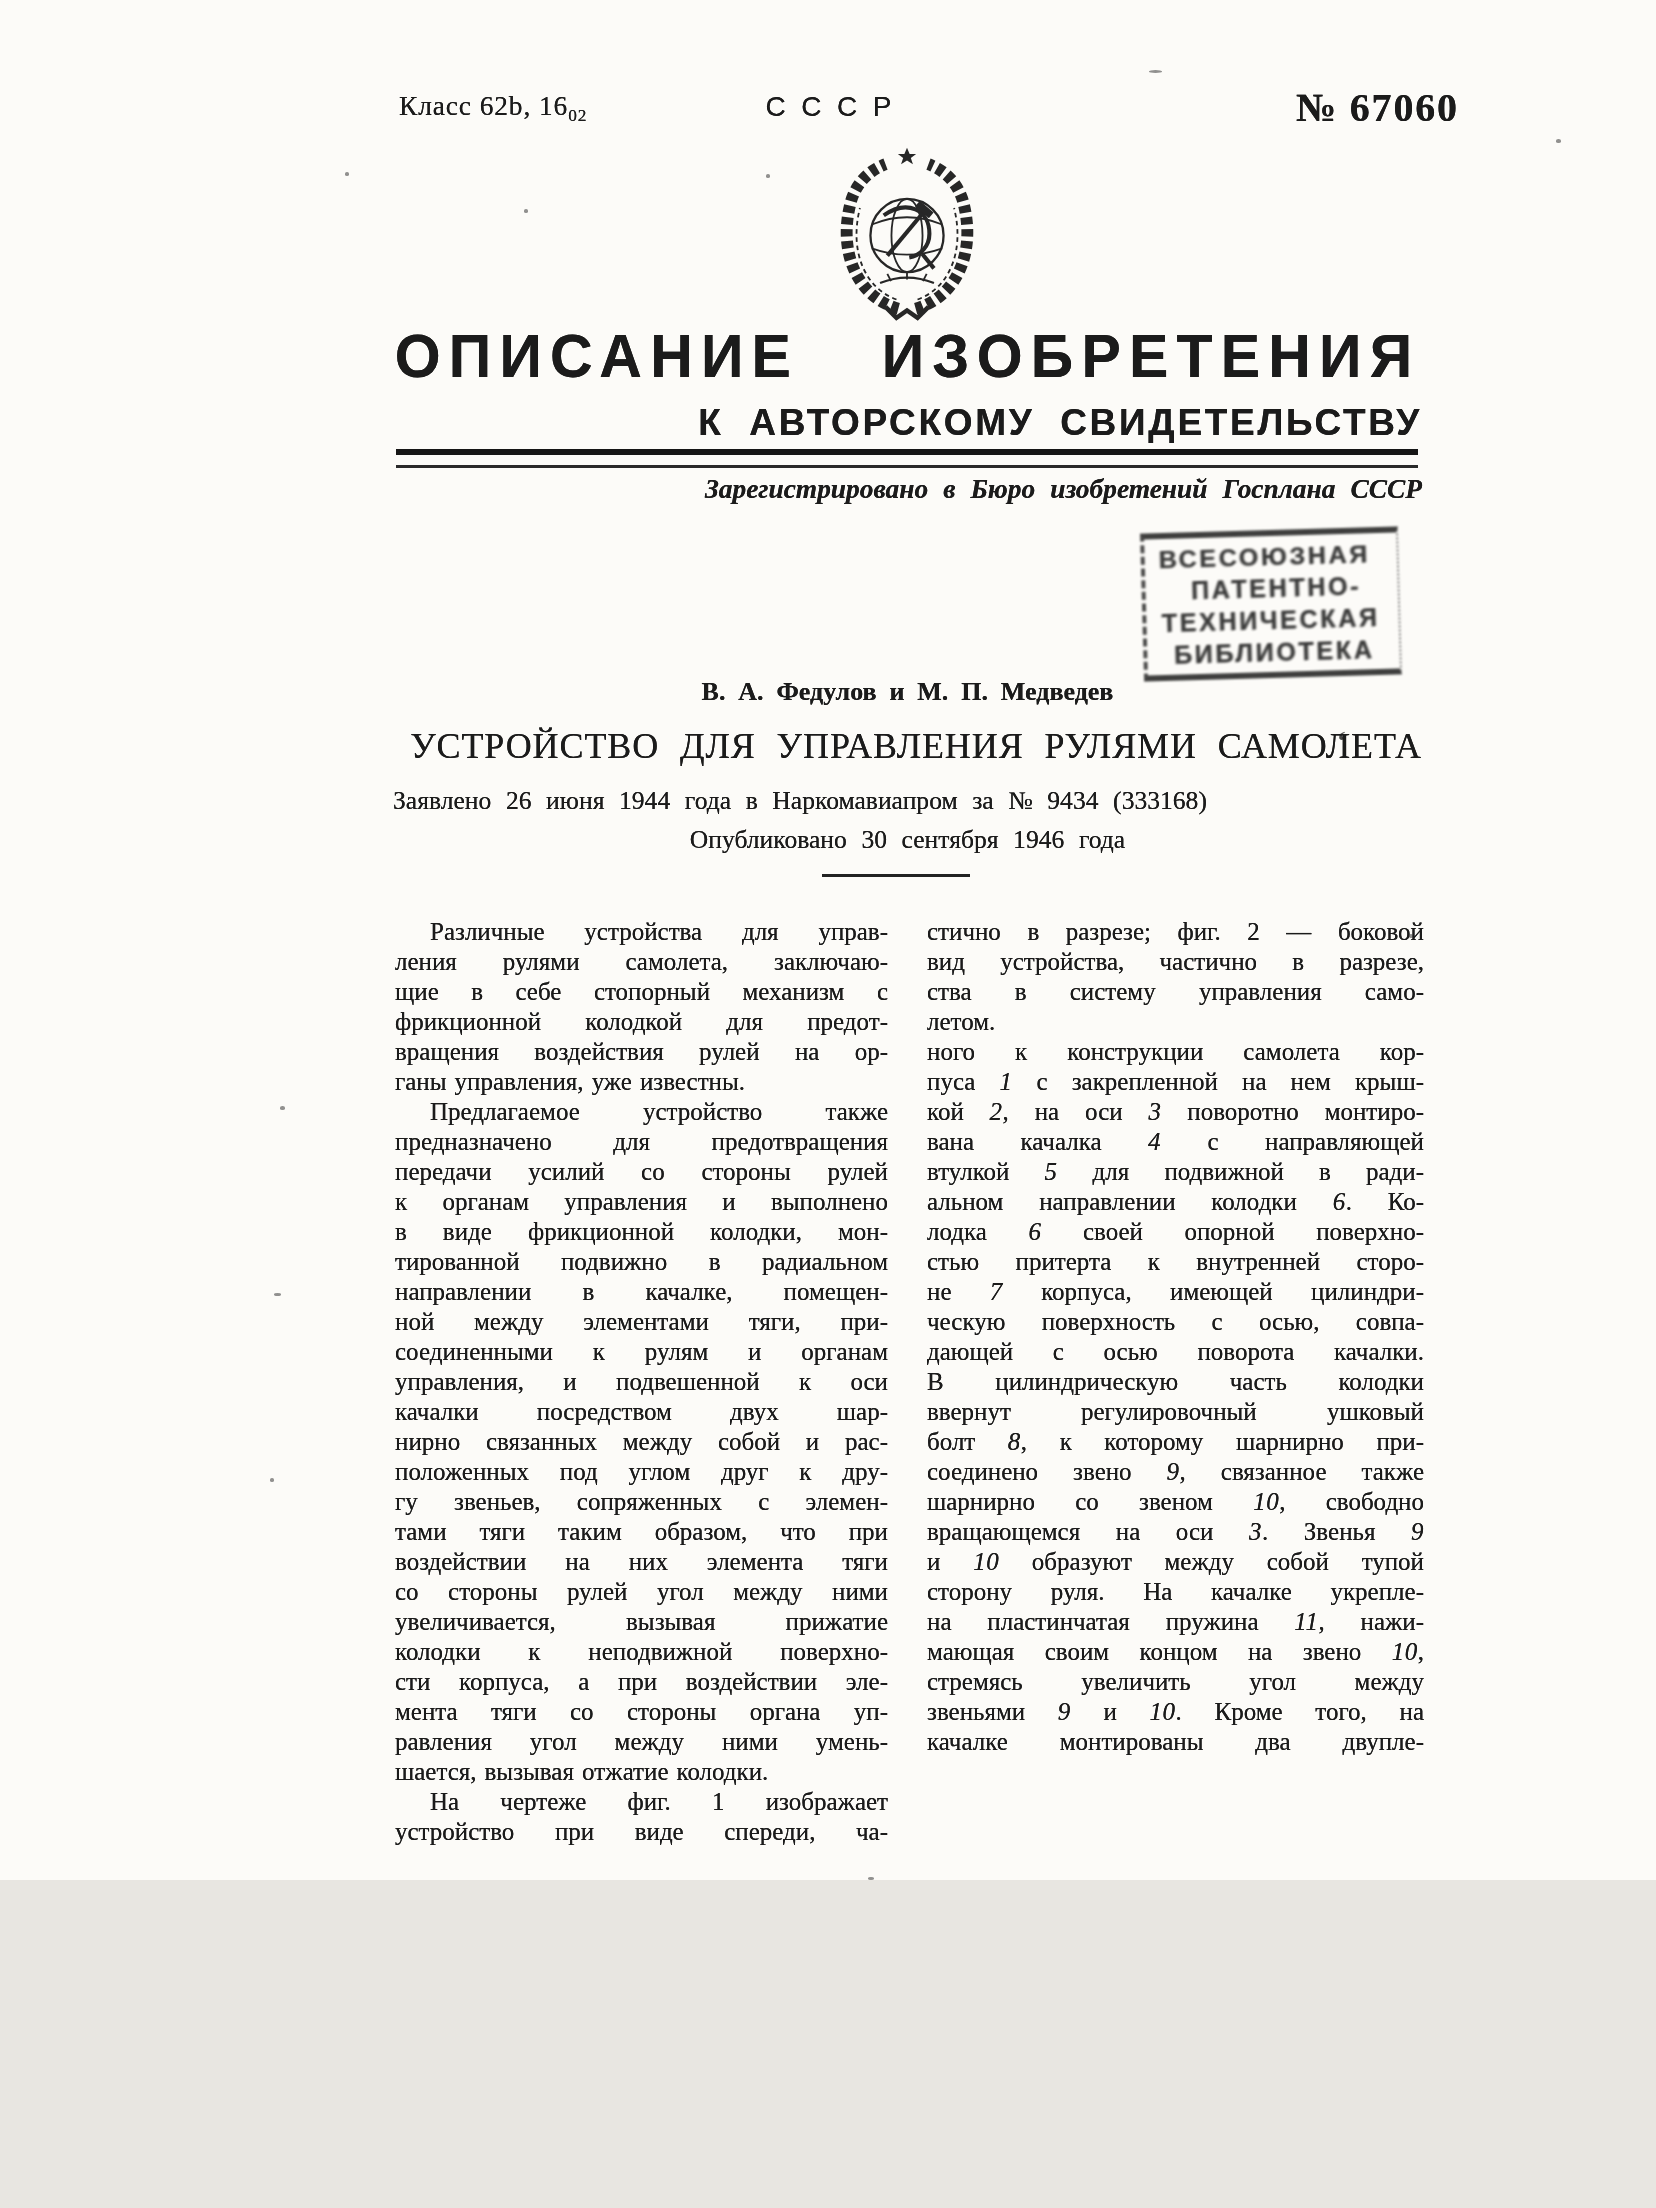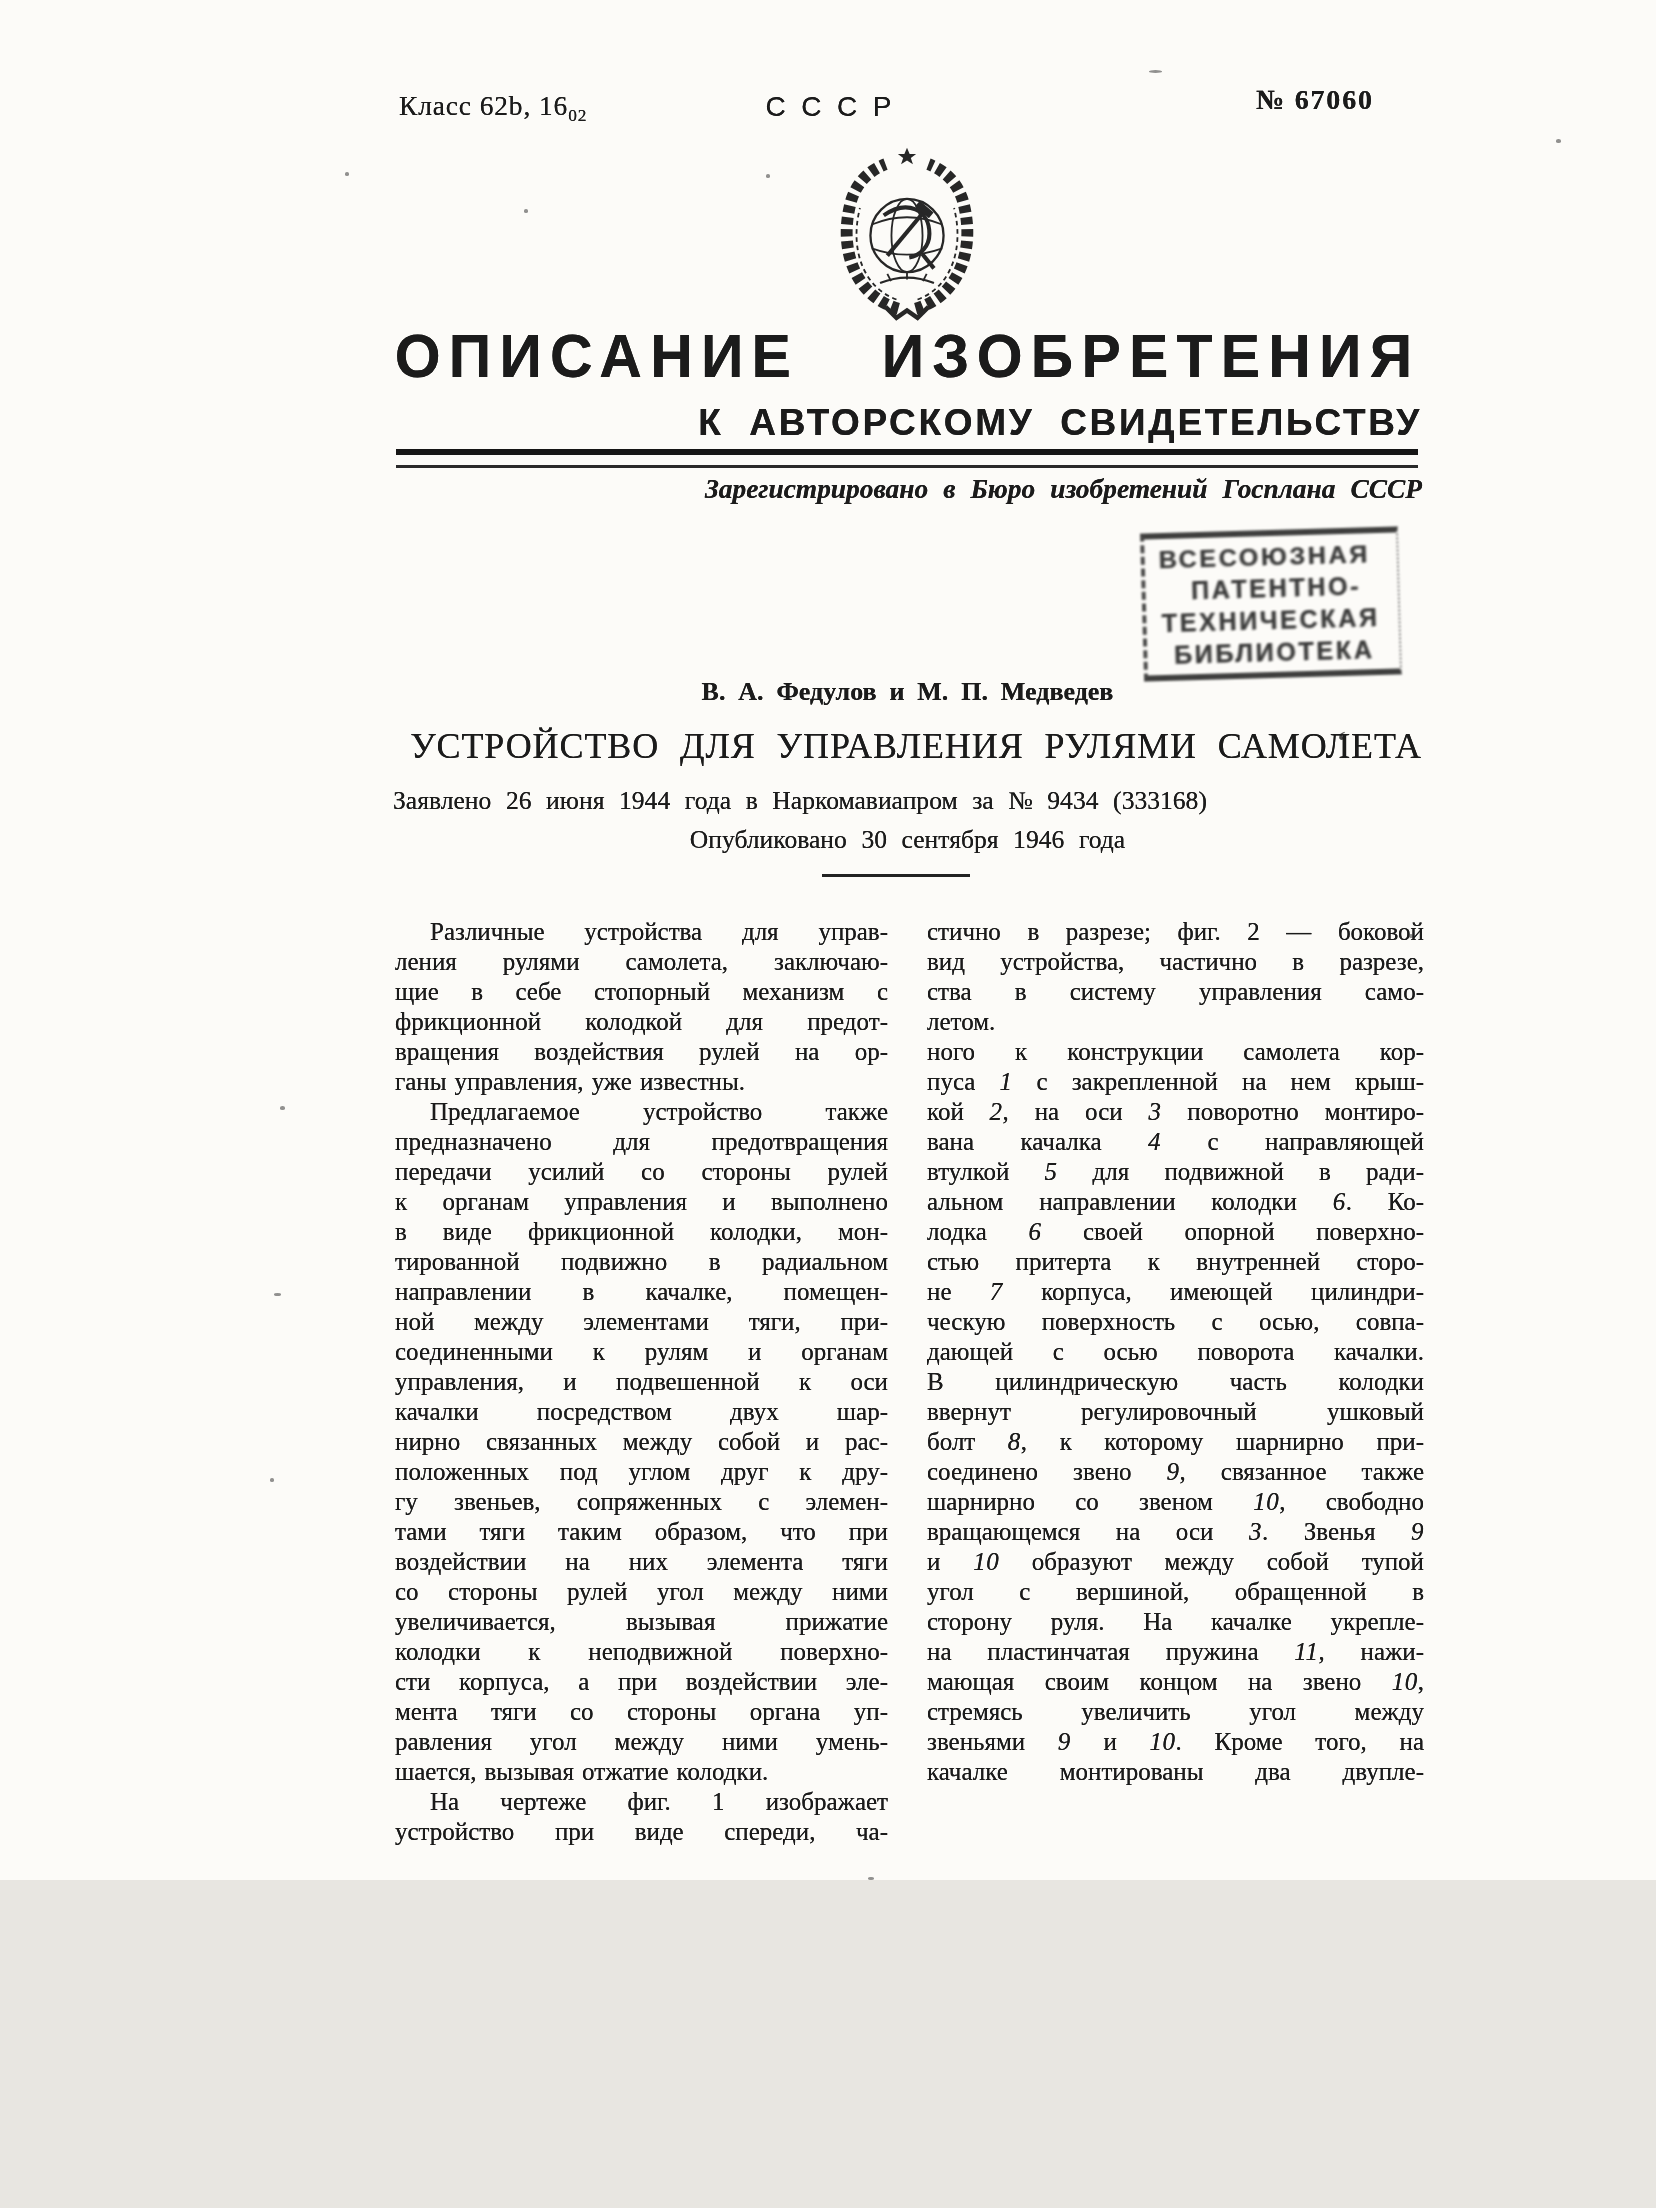--- a/index.html
+++ b/index.html
@@ -20,22 +20,22 @@
   }
   .class-line sub{font-size:17.4px;}
   .country{
     position:absolute;left:0;top:91px;width:100%;
     text-align:center;
     font-family:"Liberation Sans","DejaVu Sans",sans-serif;
     font-size:28px;letter-spacing:15.5px;text-indent:15.5px;
     text-shadow:0 0 0.5px currentColor;
   }
   .doc-number{
-    position:absolute;left:1256px;top:84px;
-    font-size:28px;font-weight:bold;letter-spacing:1.8px;
+    position:absolute;left:1296px;top:84px;
+    font-size:40px;font-weight:bold;letter-spacing:1.8px;
     text-shadow:0 0 0.5px currentColor;
   }
   
   .emblem{
     position:absolute;left:827px;top:144px;width:160px;height:183px;
     filter:blur(0.4px) contrast(1.05);
     opacity:.92;
   }
   
   .doc-title{
@@ -243,21 +243,20 @@
       <div class="bline">не <i>7</i> корпуса, имеющей цилиндри-</div>
       <div class="bline">ческую поверхность с осью, совпа-</div>
       <div class="bline">дающей с осью поворота качалки.</div>
       <div class="bline">В цилиндрическую часть колодки</div>
       <div class="bline">ввернут регулировочный ушковый</div>
       <div class="bline">болт <i>8</i>, к которому шарнирно при-</div>
       <div class="bline">соединено звено <i>9</i>, связанное также</div>
       <div class="bline">шарнирно со звеном <i>10</i>, свободно</div>
       <div class="bline">вращающемся на оси <i>3</i>. Звенья <i>9</i></div>
       <div class="bline">и <i>10</i> образуют между собой тупой</div>
-      <div class="bline">угол с вершиной, обращенной в</div>
       <div class="bline">сторону руля. На качалке укрепле-</div>
       <div class="bline">на пластинчатая пружина <i>11</i>, нажи-</div>
       <div class="bline">мающая своим концом на звено <i>10</i>,</div>
       <div class="bline">стремясь увеличить угол между</div>
       <div class="bline">звеньями <i>9</i> и <i>10</i>. Кроме того, на</div>
       <div class="bline">качалке монтированы два двупле-</div>
     </div>
 
 <div class="speck" style="left: 345px; top: 172px; width: 3.7px; height: 3.7px;"></div>
     <div class="speck" style="left: 766px; top: 174px; width: 3.7px; height: 3.7px;"></div>

